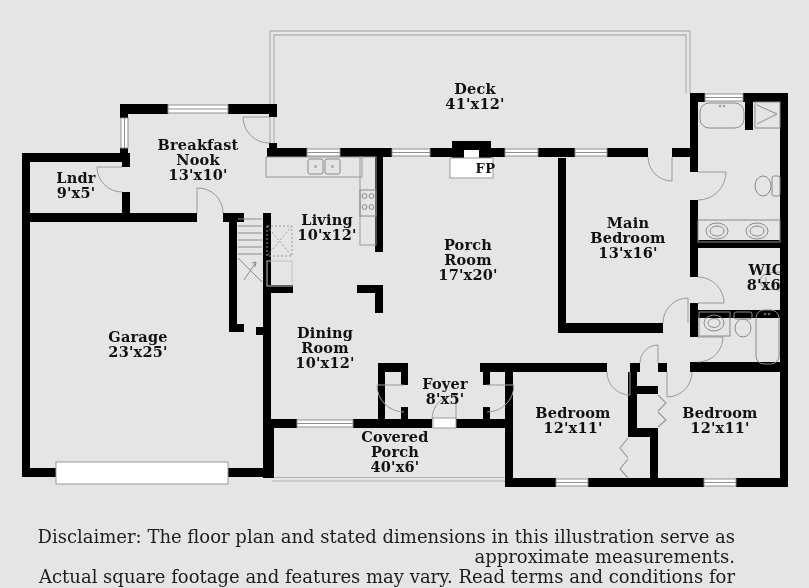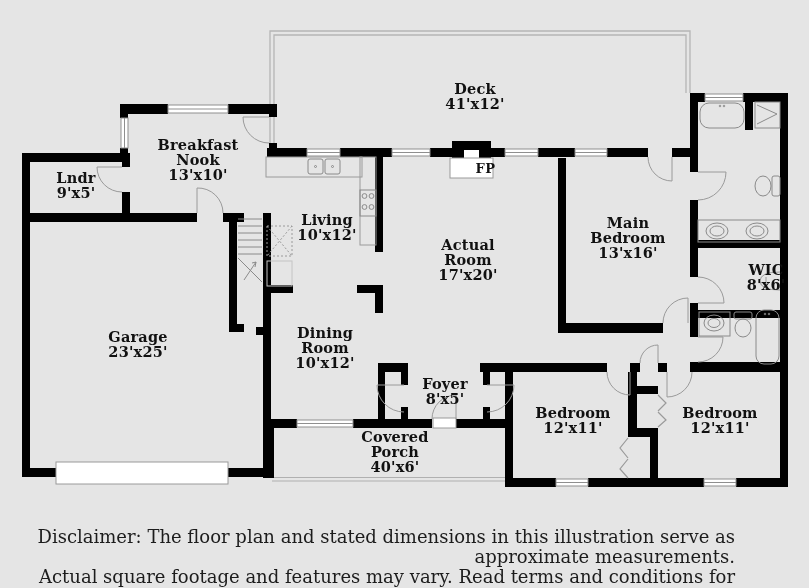--- a/index.html
+++ b/index.html
@@ -341,21 +341,21 @@
       <g>
           <polyline points="628,459 620,469 628,478"></polyline>
         </g>
     </g>
   </svg>
 
   <div class="room-label nowrap" style="left:475px;top:96px"><span>Deck</span><br><span>41'x12'</span></div>
   <div class="room-label" style="left:198px;top:160px;width:88px"><span>Breakfast Nook</span> <span>13'x10'</span></div>
   <div class="room-label nowrap" style="left:76px;top:185px"><span>Lndr</span><br><span>9'x5'</span></div>
   <div class="room-label nowrap" style="left:327px;top:227px"><span>Living</span><br><span>10'x12'</span></div>
-  <div class="room-label" style="left:468px;top:260px;width:70px"><span>Actual Room</span> <span>17'x20'</span></div>
+  <div class="room-label" style="left:468px;top:260px;width:70px"><span>Porch Room</span> <span>17'x20'</span></div>
   <div class="room-label" style="left:628px;top:238px;width:100px"><span>Main Bedroom</span> <span>13'x16'</span></div>
   <div class="room-label nowrap" style="left:766px;top:277px"><span>WIC</span><br><span>8'x6'</span></div>
   <div class="room-label nowrap" style="left:138px;top:344px"><span>Garage</span><br><span>23'x25'</span></div>
   <div class="room-label" style="left:325px;top:348px;width:74px"><span>Dining Room</span> <span>10'x12'</span></div>
   <div class="room-label nowrap" style="left:445px;top:391px"><span>Foyer</span><br><span>8'x5'</span></div>
   <div class="room-label" style="left:395px;top:452px;width:92px"><span>Covered Porch</span> <span>40'x6'</span></div>
   <div class="room-label nowrap" style="left:573px;top:420px"><span>Bedroom</span><br><span>12'x11'</span></div>
   <div class="room-label nowrap" style="left:720px;top:420px"><span>Bedroom</span><br><span>12'x11'</span></div>
 
   <div class="fp-label" style="left:471px;top:168px">FP</div>

